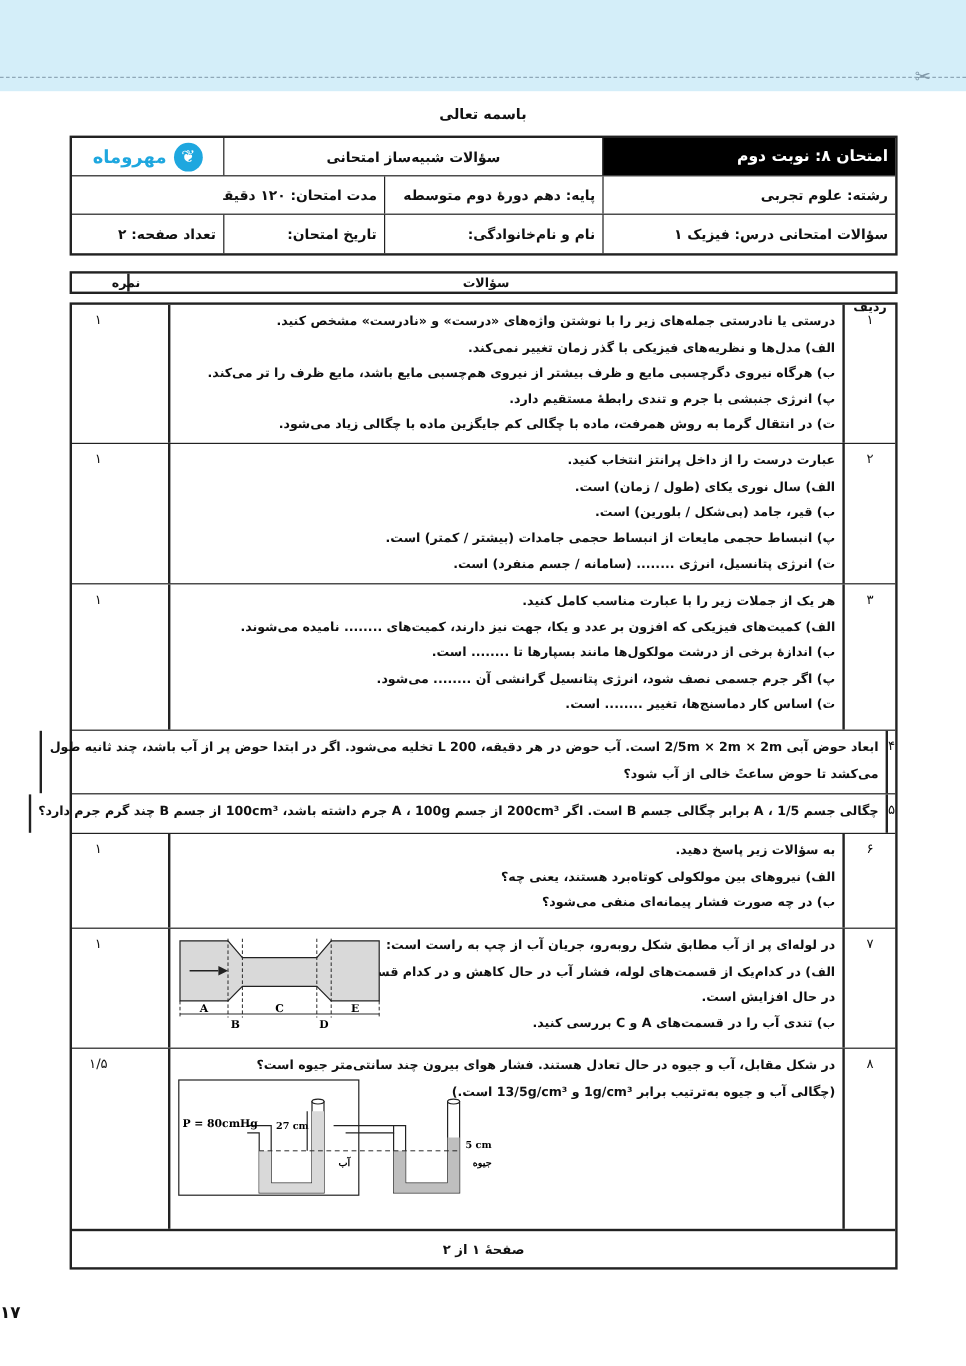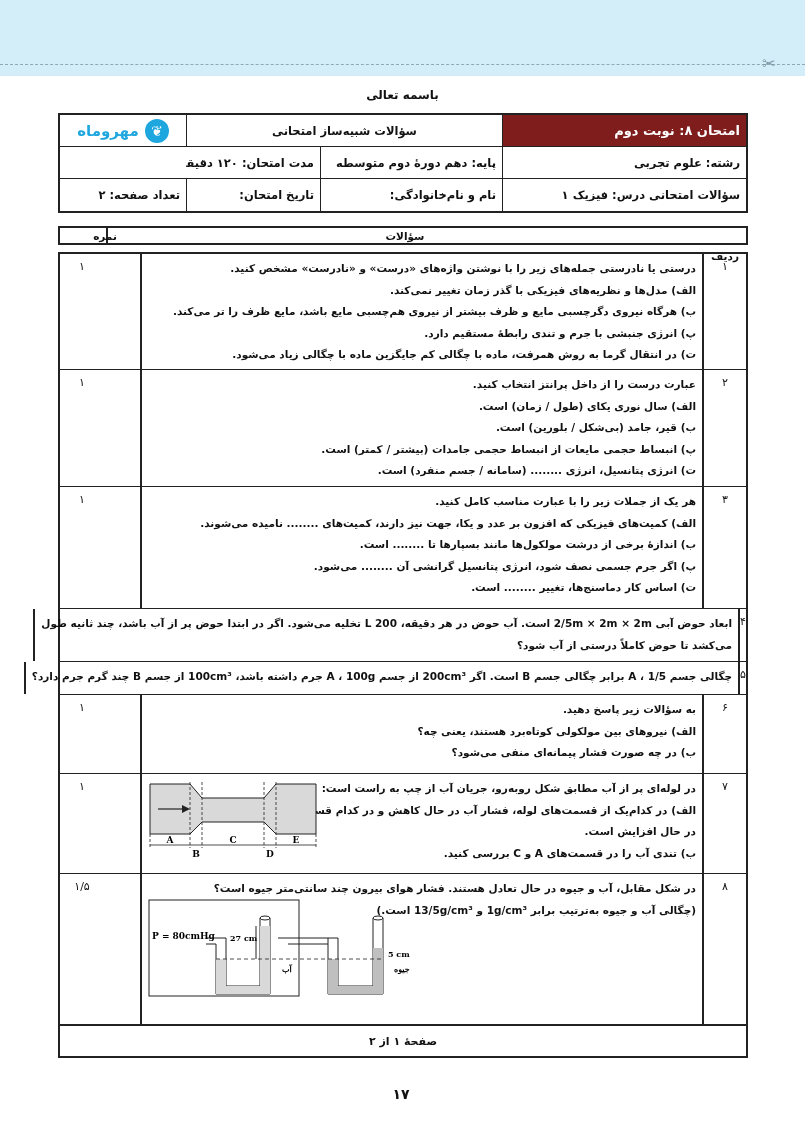--- a/index.html
+++ b/index.html
@@ -9,42 +9,42 @@
   .cut-line { position:absolute; left:0; top:64px; width:805px; height:0; border-top:1px dashed #8fa8b8; }
   .scissors { position:absolute; left:760px; top:55px; width:18px; height:18px; color:#7f97a7; font-size:16px; line-height:18px; text-align:center; }
   .bismillah { position:absolute; left:0; top:88px; width:805px; text-align:center; font-size:12px; font-weight:bold; direction:rtl; }
 
   
   .hdr { position:absolute; left:58px; top:113px; width:690px; border:2px solid #222; box-sizing:border-box; direction:rtl; }
   .hrow { display:flex; height:32px; border-bottom:1px solid #222; box-sizing:border-box; }
   .hrow:last-child { border-bottom:none; }
   .hcell { box-sizing:border-box; border-left:1px solid #222; display:flex; align-items:center; padding:0 6px; font-size:11.5px; font-weight:bold; white-space:nowrap; overflow:hidden; }
   .hcell:last-child { border-left:none; }
-  .exam-title { background:#7f1d1d; color:#fff; font-size:13px; }
+  .exam-title { background:#000000; color:#fff; font-size:13px; }
   .center { justify-content:center; }
   .logo { justify-content:center; gap:6px; color:#1ea7df; font-size:15px; font-weight:bold; }
   .logo-circle { width:24px; height:24px; border-radius:50%; background:#1ea7df; display:flex; align-items:center; justify-content:center; color:#fff; font-size:14px; }
 
   
   .colhdr { position:absolute; left:58px; top:226px; width:690px; height:19px; border:2px solid #222; box-sizing:border-box; display:flex; direction:rtl; font-size:10.5px; font-weight:bold; }
   .colhdr div { display:flex; align-items:center; justify-content:center; border-left:2px solid #222; box-sizing:border-box; }
   .colhdr div:last-child { border-left:none;padding-left:44px; }
   .c-num { width:44px;margin-top:28px; }
   .c-q { flex:1; }
   .c-score { width:46px; }
 
   
   .qtable { position:absolute; left:58px; top:252px; width:690px; height:806px; border:2px solid #222; box-sizing:border-box; direction:rtl; }
   .qrow { display:flex; border-bottom:1px solid #222; box-sizing:border-box; }
   .qnum { width:44px; border-left:2px solid #222; box-sizing:border-box; text-align:center; padding-top:6px; font-size:11px; }
   .qbody { flex:1; border-left:2px solid #222; box-sizing:border-box; padding:4px 6px; font-size:10.5px; font-weight:bold; line-height:21.5px; position:relative;margin-left:36px; }
   .qscore { width:44px; text-align:center; padding-top:6px; font-size:11px; }
   .qbody p { margin:0; white-space:nowrap; }
   .footer-row { position:absolute; left:0; bottom:0; width:100%; height:30px; border-top:2px solid #222; display:flex; align-items:center; justify-content:center; font-size:11px; font-weight:bold; }
-  .page-num { position:absolute; left:0; top:1086px; width:802px; text-align:center; font-size:14px; font-weight:bold; }
+  .page-num { position:absolute; left:0; top:1086px; width:802px; font-size:14px; font-weight:bold; }
   svg text { font-family:"DejaVu Serif", serif; }
 </style>
 </head>
 <body>
 
 <div class="top-band"></div>
 <div class="cut-line"></div>
 <div class="scissors">✂</div>
 <div class="bismillah">باسمه تعالی</div>
 
@@ -111,21 +111,21 @@
       <p>پ) اگر جرم جسمی نصف شود، انرژی پتانسیل گرانشی آن ........ می‌شود.</p>
       <p>ت) اساس کار دماسنج‌ها، تغییر ........ است.</p>
     </div>
     <div class="qscore">۱</div>
   </div>
 
   <div class="qrow" style="height:53px">
     <div class="qnum">۴</div>
     <div class="qbody">
       <p>ابعاد حوض آبی 2/5m × 2m × 2m است. آب حوض در هر دقیقه، 200 L تخلیه می‌شود. اگر در ابتدا حوض پر از آب باشد، چند ثانیه طول</p>
-      <p>می‌کشد تا حوض کاملاً درستی از آب شود؟</p>
+      <p>می‌کشد تا حوض ساعتً خالی از آب شود؟</p>
     </div>
     <div class="qscore">۱</div>
   </div>
 
   <div class="qrow" style="height:33px">
     <div class="qnum">۵</div>
     <div class="qbody">
       <p>چگالی جسم A ، 1/5 برابر چگالی جسم B است. اگر 200cm³ از جسم A ، 100g جرم داشته باشد، 100cm³ از جسم B چند گرم جرم دارد؟</p>
     </div>
     <div class="qscore">۰/۷۵</div>

